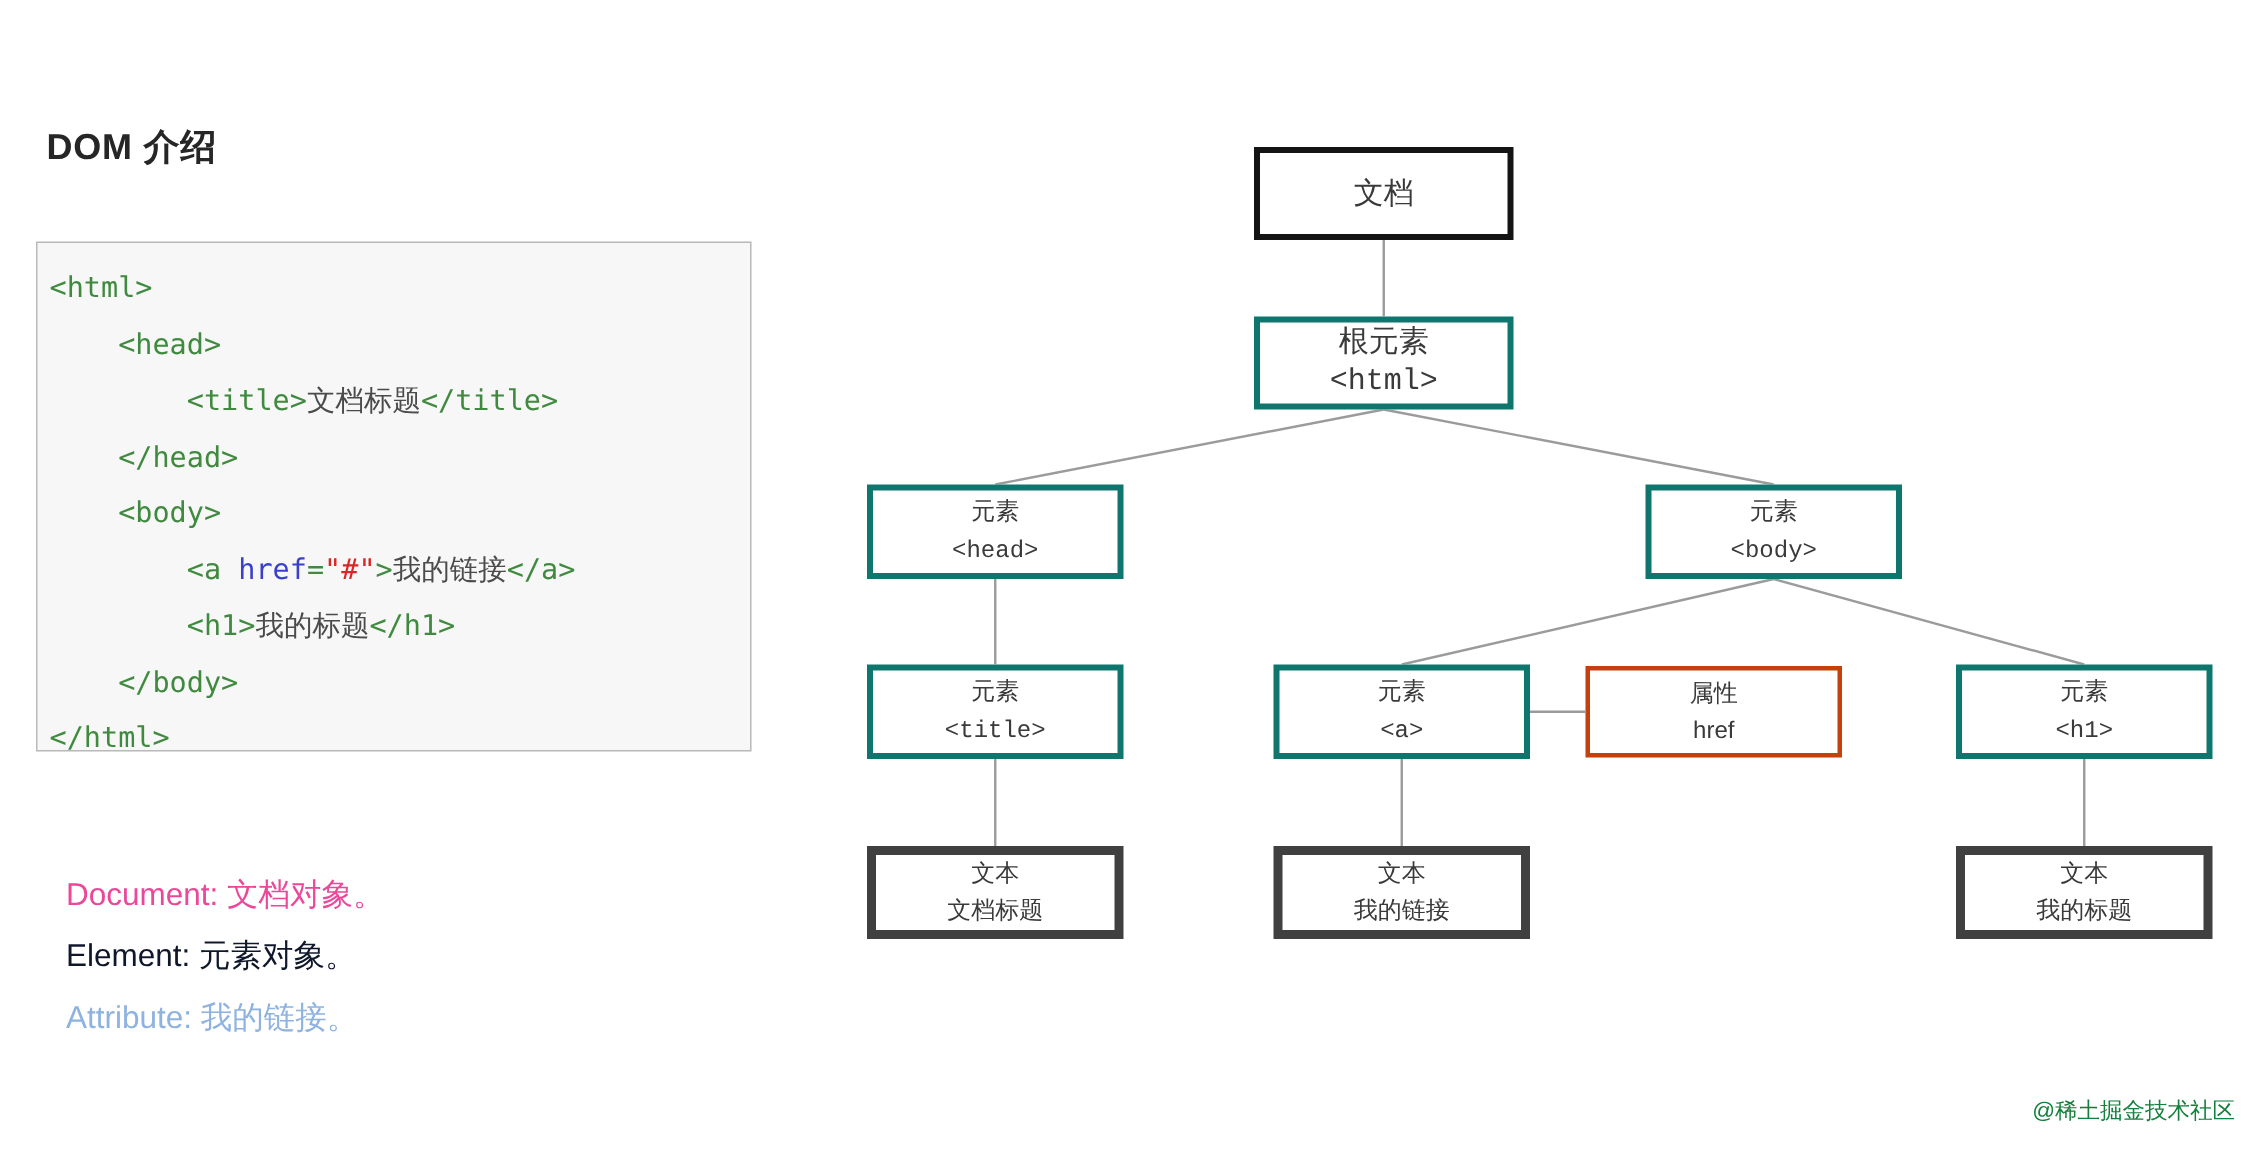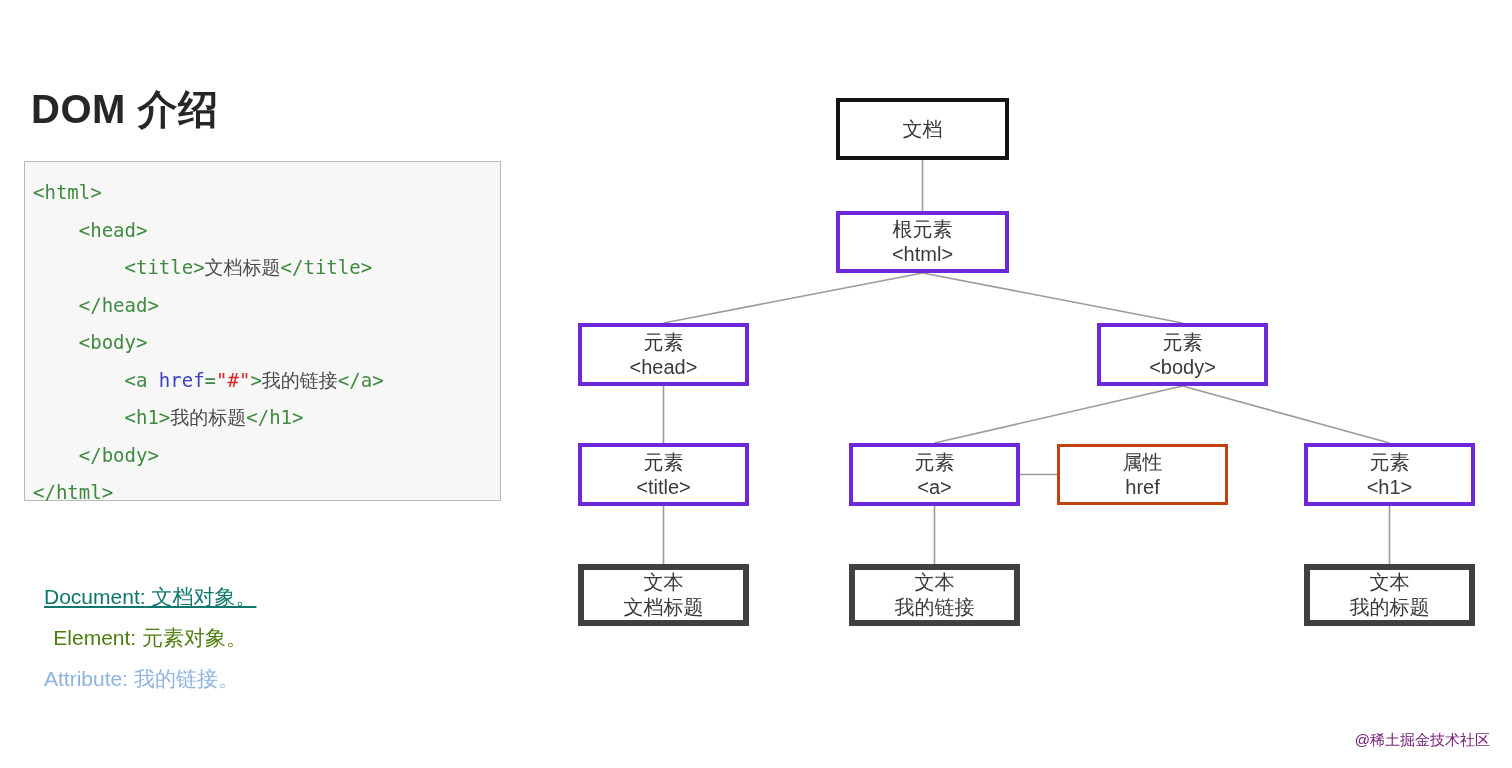--- a/index.html
+++ b/index.html
@@ -15,21 +15,21 @@
     overflow: hidden;
     font-family: "Liberation Sans", "DejaVu Sans", sans-serif;
     color: #333333;
   }
 
   
   #page-title {
     position: absolute;
     left: 31px;
     top: 82px;
-    font-size: 40px;
+    font-size: 24px;
     font-weight: bold;
     color: #262626;
     letter-spacing: 0.5px;
     white-space: nowrap;
   }
 
   #code-block {
     position: absolute;
     left: 24px;
     top: 161px;
@@ -76,51 +76,51 @@
   }
   .node {
     position: absolute;
     box-sizing: border-box;
     background: #ffffff;
     display: flex;
     flex-direction: column;
     align-items: center;
     justify-content: center;
     text-align: center;
-    font-size: 20px;
+    font-size: 16px;
     line-height: 25px;
     color: #3a3a3a;
     z-index: 3;
   }
   .node-l1 { font-size: 20px; }
   .n-document  { border: 4px solid #141414; }
-  .n-element   { border: 4px solid #6d28d9; }
+  .n-element   { border: 4px solid #0f766e; font-family: Liberation Mono, monospace; }
   .n-attribute { border: 3px solid #c2410c; }
   .n-text      { border: 6px solid #404040; }
 
   #watermark {
     position: absolute;
     right: 22px;
     bottom: 18px;
     font-size: 15px;
-    color: #701a75;
+    color: #15803d;
     white-space: nowrap;
     text-align: right;
   }
 </style>
 </head>
 <body>
 
 <div id="page-title">DOM 介绍</div>
 
 <div id="code-block"><div class="code-line"><span class="tag">&lt;html&gt;</span></div><div class="code-line"><span>    </span><span class="tag">&lt;head&gt;</span></div><div class="code-line"><span>        </span><span class="tag">&lt;title&gt;</span><span class="txt">文档标题</span><span class="tag">&lt;/title&gt;</span></div><div class="code-line"><span>    </span><span class="tag">&lt;/head&gt;</span></div><div class="code-line"><span>    </span><span class="tag">&lt;body&gt;</span></div><div class="code-line"><span>        </span><span class="tag">&lt;a </span><span class="attrname">href</span><span class="tag">=</span><span class="attrval">"#"</span><span class="tag">&gt;</span><span class="txt">我的链接</span><span class="tag">&lt;/a&gt;</span></div><div class="code-line"><span>        </span><span class="tag">&lt;h1&gt;</span><span class="txt">我的标题</span><span class="tag">&lt;/h1&gt;</span></div><div class="code-line"><span>    </span><span class="tag">&lt;/body&gt;</span></div><div class="code-line"><span class="tag">&lt;/html&gt;</span></div></div>
 
 <div id="legend">
-    <div class="legend-row lg-document" style="color: #0f766e; text-decoration: underline;"><span>Document:</span><span> 文档对象。</span></div>
-    <div class="legend-row lg-element" style="color: #4d7c0f; text-align: center;"><span>Element:</span><span> 元素对象。</span></div>
+    <div class="legend-row lg-document" style="color: #ec4899;"><span>Document:</span><span> 文档对象。</span></div>
+    <div class="legend-row lg-element" style="color: #0f172a;"><span>Element:</span><span> 元素对象。</span></div>
     <div class="legend-row lg-attribute" style="color: rgb(143, 179, 224);"><span>Attribute:</span><span> 我的链接。</span></div>
   </div>
 
 <div id="tree">
   <svg id="tree-lines" viewBox="0 0 1512 768" width="1512" height="768">
       <line x1="922.5" y1="160" x2="922.5" y2="211" stroke="#9b9b9b" stroke-width="1.6"></line>
       <line x1="922.5" y1="273" x2="663.5" y2="323" stroke="#9b9b9b" stroke-width="1.6"></line>
       <line x1="922.5" y1="273" x2="1182.5" y2="323" stroke="#9b9b9b" stroke-width="1.6"></line>
       <line x1="663.5" y1="386" x2="663.5" y2="443" stroke="#9b9b9b" stroke-width="1.6"></line>
       <line x1="663.5" y1="506" x2="663.5" y2="564" stroke="#9b9b9b" stroke-width="1.6"></line>

